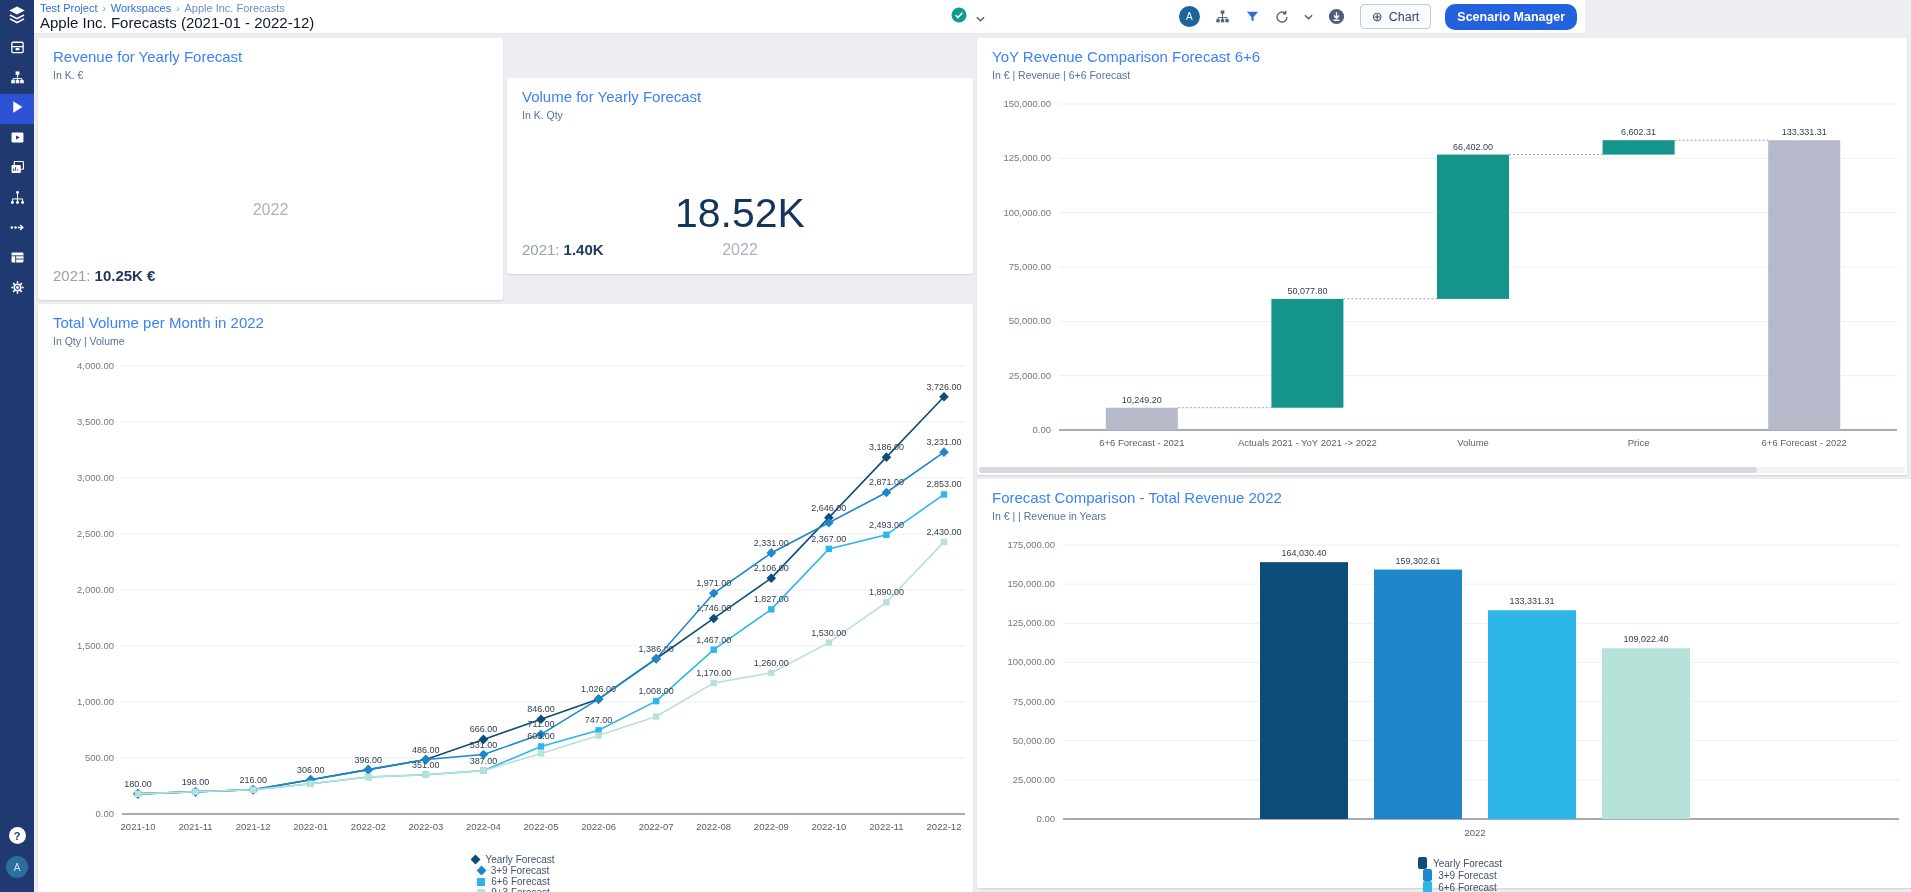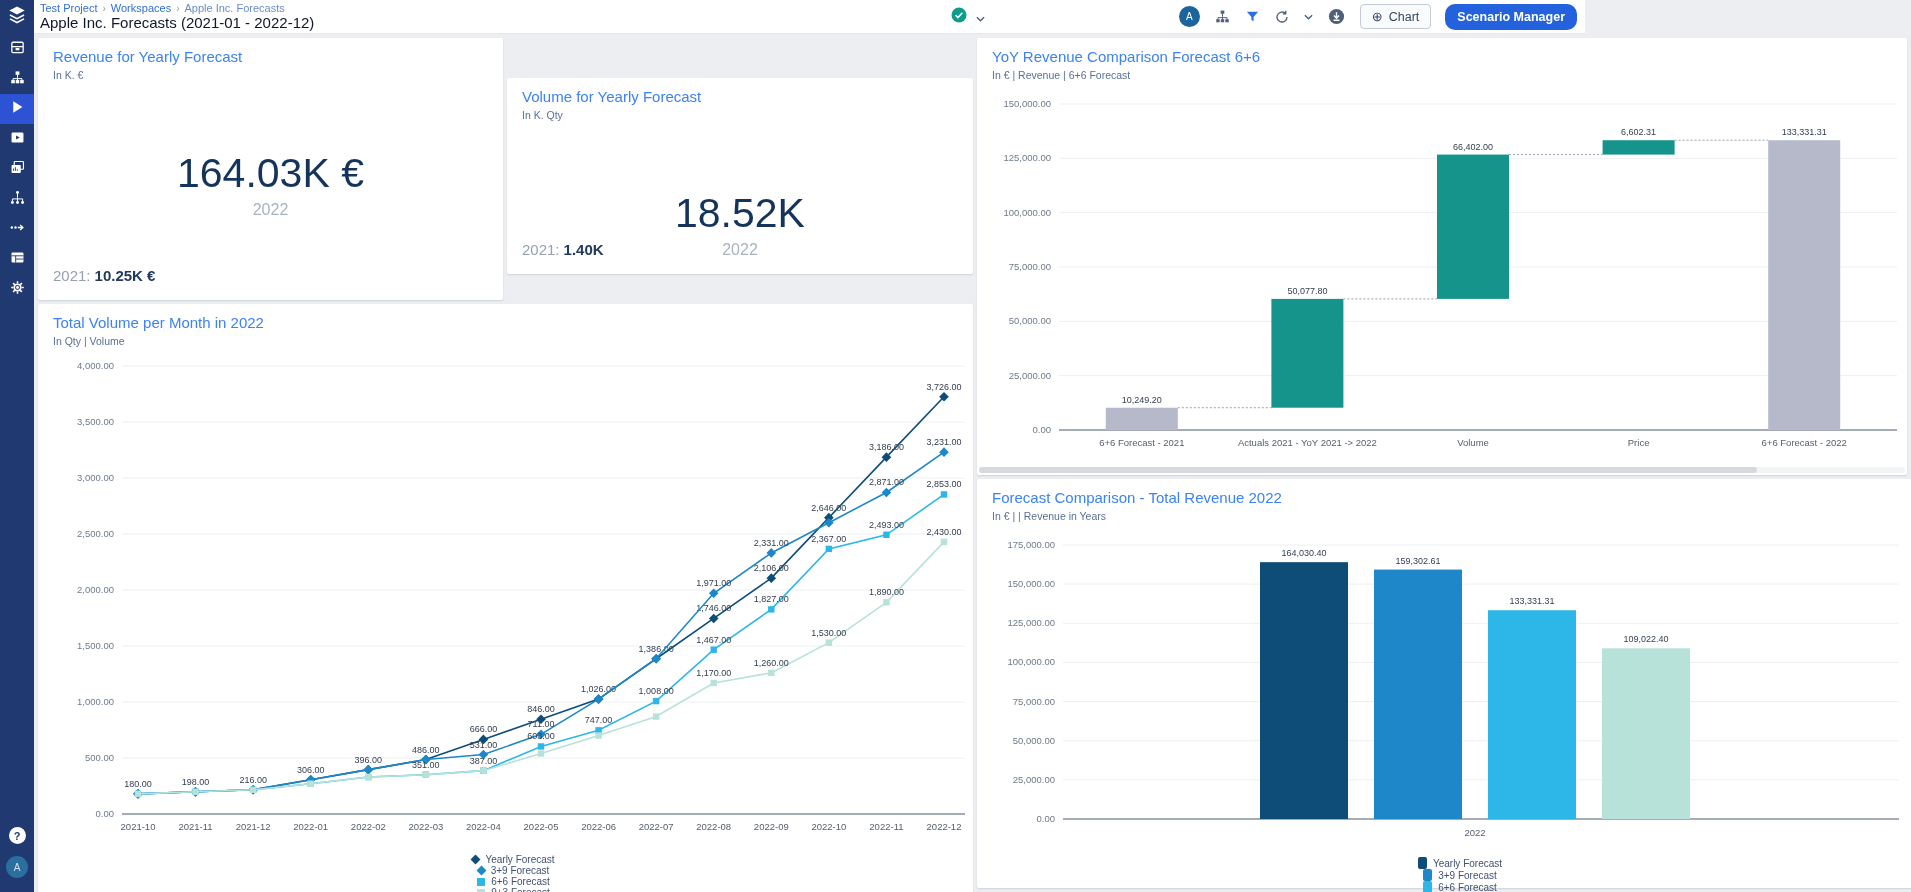--- a/index.html
+++ b/index.html
@@ -205,21 +205,20 @@
       <span class="plus">⊕</span>
       <span>Chart</span>
     </button>
     <button class="btn-primary">Scenario Manager</button>
   </div>
 </header>
 
 <section class="card" id="card-revenue">
   <div class="card-title">Revenue for Yearly Forecast</div>
   <div class="card-sub">In K. €</div>
-  <div class="kpi-big">164.03K €</div>
   <div class="kpi-year">2022</div>
   <div class="kpi-prev">
     <span>2021:</span><b>10.25K €</b>
   </div>
 </section>
 
 <section class="card" id="card-volume">
   <div class="card-title">Volume for Yearly Forecast</div>
   <div class="card-sub">In K. Qty</div>
   <div class="kpi-big">18.52K</div>

